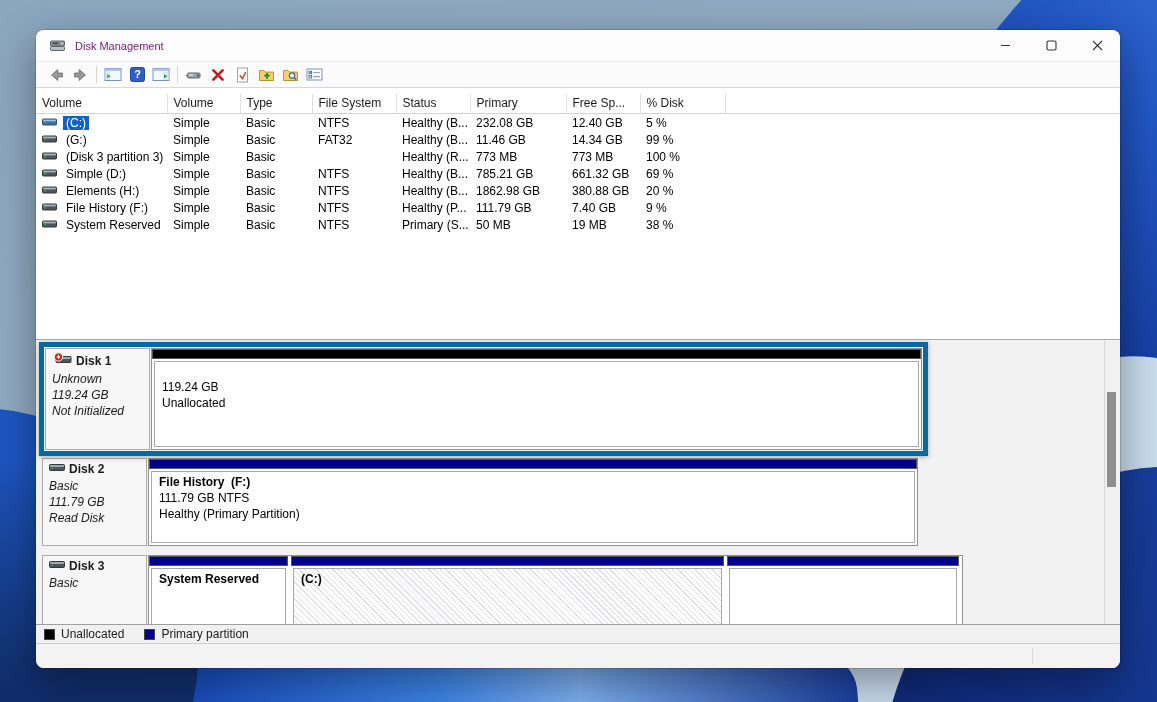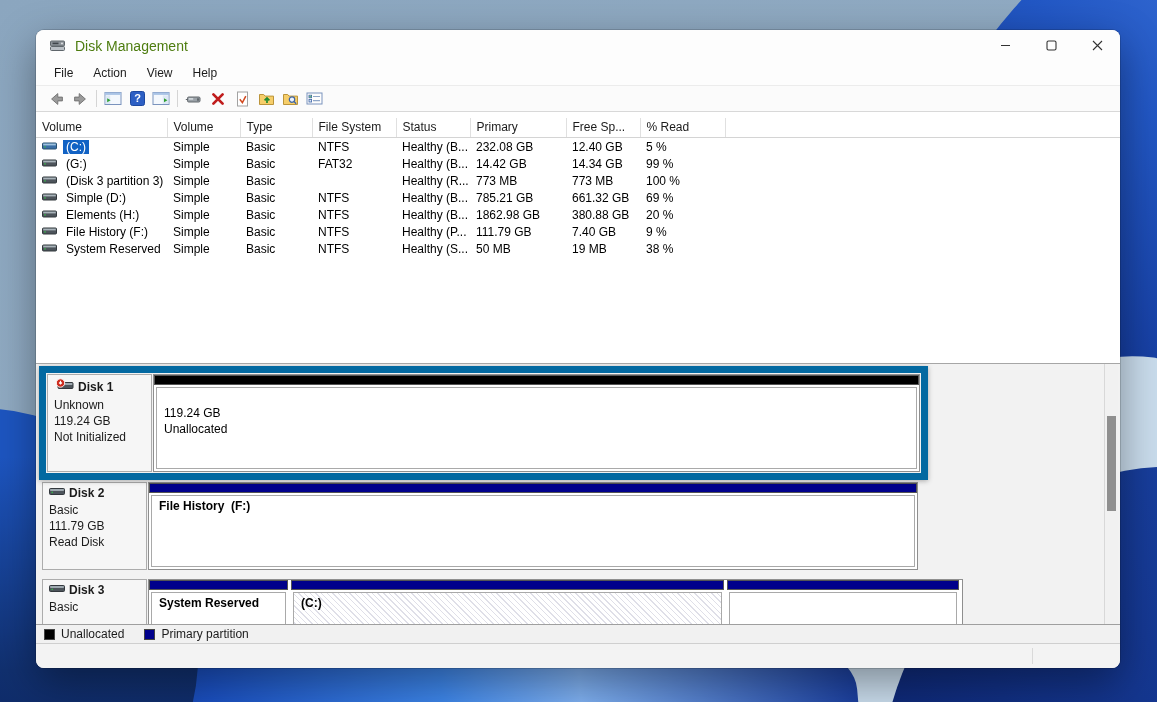--- a/index.html
+++ b/index.html
@@ -22,21 +22,21 @@
     background:linear-gradient(90deg,#0a2570 0%,#1b50c0 30%,#3d85e8 55%,#7fb0f0 70%,#1b3f9e 100%);}
   .wp-petal-left{position:absolute;left:-150px;bottom:-130px;width:340px;height:430px;border-radius:50%;
     transform:rotate(-24deg);background:linear-gradient(25deg,#0a1c55 0%,#11306f 40%,#1d55c0 80%);}
 
   
   .window{position:absolute;left:36px;top:30px;width:1084px;height:638px;background:#f3f3f3;
     border-radius:8px;overflow:hidden;display:flex;flex-direction:column;
     box-shadow:0 14px 42px rgba(0,0,0,.38),0 0 0 1px rgba(0,0,0,.14);}
   .titlebar{height:31px;background:#fdfdfd;display:flex;align-items:center;padding-left:13px;flex:none;}
   .titlebar .app-icon{width:17px;height:15px;display:inline-flex;}
-  .title-text{font-size:14px;color:#4d7c0f;margin-left:9px;}
+  .title-text{font-size:11px;color:#701a75;margin-left:9px;}
   .win-controls{margin-left:auto;display:flex;height:100%;}
   .win-btn{width:46px;height:100%;display:flex;align-items:center;justify-content:center;}
   .menubar{height:24px;background:#fdfdfd;display:flex;align-items:center;padding-left:8px;flex:none;}
   .menu-item{font-size:12px;color:#1b1b1b;padding:3px 10px;}
   .toolbar{height:25px;background:#fbfbfb;border-top:1px solid #ececec;border-bottom:1px solid #d8d8d8;
     display:flex;align-items:center;padding-left:8px;flex:none;}
   .tb-btn{width:24px;height:21px;display:inline-flex;align-items:center;justify-content:center;}
   .tb-sep{width:1px;height:17px;background:#d5d5d5;margin:0 4px;}
 
   
@@ -45,30 +45,30 @@
   table.vol th{font-size:12px;font-weight:400;text-align:left;color:#1b1b1b;height:18px;padding:0 0 1px 6px;
     border-right:1px solid #e0e0e0;border-bottom:1px solid #d4d4d4;white-space:nowrap;overflow:hidden;background:#fff;}
   table.vol th.last{border-right:none;}
   table.vol td{font-size:12px;color:#000;height:17px;padding:0 0 0 6px;white-space:nowrap;overflow:hidden;}
   .vol-cell{display:flex;align-items:center;gap:6px;}
   .vol-label{padding:0 3px;}
   .vol-label.sel{background:#1162c4;color:#fff;}
 
   
   .disk-pane{flex:1;background:#f2f2f2;position:relative;overflow:hidden;}
-  .annotation-box{position:absolute;left:3px;top:2px;width:889px;height:114px;border:7px solid #0369a1;
+  .annotation-box{position:absolute;left:3px;top:2px;width:889px;height:114px;border:5px solid #0369a1;
     box-sizing:border-box;padding:1px;box-shadow:0 1px 5px rgba(0,0,0,.30);z-index:5;background:#f2f2f2;}
   .disk-row{display:flex;position:absolute;}
   .annotation-box .disk-row{position:static;width:100%;height:100%;}
   .disk-row.pos1{left:6px;top:118px;width:876px;height:88px;}
   .disk-row.pos2{left:6px;top:215px;width:921px;height:92px;}
   .disk-hdr{width:105px;flex:none;border:1px solid #acacac;background:#f6f6f6;box-sizing:border-box;
     padding:3px 6px 0 6px;font-size:12px;color:#1b1b1b;}
   .disk-hdr-name{display:flex;align-items:center;gap:4px;font-weight:bold;margin-bottom:2px;}
-  .disk-info-line{line-height:16px;}
+  .disk-info-line{line-height:16px;font-style:italic;}
   .disk-strip{flex:1;margin-left:1px;border:1px solid #8f8f8f;background:#fff;display:flex;box-sizing:border-box;padding:0;}
   .partition{display:flex;flex-direction:column;box-sizing:border-box;}
   .partition.fill{flex:1;}
   .partition + .partition{margin-left:3px;}
   .part-bar{height:10px;flex:none;border:1px solid #555;box-sizing:border-box;}
   .part-body{flex:1;margin:2px;border:1px solid #a9a9a9;background:#fff;padding:2px 7px;overflow:hidden;}
   .part-body.hatched{background:repeating-linear-gradient(45deg,#ffffff 0px,#ffffff 3px,#dfdfe8 3px,#dfdfe8 4px);}
   .part-body.pad-top{padding-top:17px;}
   .part-title{font-size:12px;font-weight:bold;white-space:pre;line-height:16px;}
   .part-line{font-size:12px;line-height:16px;white-space:nowrap;}
@@ -118,26 +118,20 @@
           </svg>
         </div>
       <div class="win-btn">
           <svg width="11" height="11" viewBox="0 0 11 11">
             <path d="M1 1l9 9M10 1l-9 9" stroke="#333" stroke-width="1.1"></path>
           </svg>
         </div>
     </div>
   </div>
 
-  <div class="menubar">
-      <div class="menu-item">File</div>
-      <div class="menu-item">Action</div>
-      <div class="menu-item">View</div>
-      <div class="menu-item">Help</div>
-    </div>
 
   <div class="toolbar">
       <span class="tb-btn">
         <svg width="17" height="16" viewBox="0 0 17 16">
           <path d="M9.8 2.6 3.6 8l6.2 5.4V9.9h4.6V6.1H9.8Z" fill="#9b9b9b" stroke="#6f6f6f" stroke-width="0.9" stroke-linejoin="round"></path>
         </svg>
       </span>
       <span class="tb-btn">
         <svg width="17" height="16" viewBox="0 0 17 16">
           <path d="M7.2 2.6 13.4 8 7.2 13.4V9.9H2.6V6.1h4.6Z" fill="#9b9b9b" stroke="#6f6f6f" stroke-width="0.9" stroke-linejoin="round"></path>
@@ -226,21 +220,21 @@
       </colgroup>
       <thead>
           <tr>
             <th>Volume</th>
             <th>Volume</th>
             <th>Type</th>
             <th>File System</th>
             <th>Status</th>
             <th>Primary</th>
             <th>Free Sp...</th>
-            <th>% Read</th>
+            <th>% Disk</th>
             <th class="last"></th>
           </tr>
         </thead>
       <tbody>
           <tr>
             <td>
               <div class="vol-cell">
                 <span><svg width="15" height="10" viewBox="0 0 15 10">
                     <rect x="0.5" y="2" width="14" height="6" rx="1" fill="#3b6ea5" stroke="#28506f"></rect>
                     <rect x="1.2" y="2.6" width="12.6" height="1.8" fill="#9fc2de"></rect>
@@ -266,21 +260,21 @@
                     <rect x="1.2" y="2.6" width="12.6" height="1.8" fill="#a9b3ba"></rect>
                     <circle cx="3" cy="5.9" r="0.8" fill="#39b54a"></circle>
                   </svg></span>
                 <span class="vol-label">(G:)</span>
               </div>
             </td>
             <td>Simple</td>
             <td>Basic</td>
             <td>FAT32</td>
             <td>Healthy (B...</td>
-            <td>14.42 GB</td>
+            <td>11.46 GB</td>
             <td>14.34 GB</td>
             <td>99 %</td>
             <td></td>
           </tr>
           <tr>
             <td>
               <div class="vol-cell">
                 <span><svg width="15" height="10" viewBox="0 0 15 10">
                     <rect x="0.5" y="2" width="14" height="6" rx="1" fill="#4d545b" stroke="#33383d"></rect>
                     <rect x="1.2" y="2.6" width="12.6" height="1.8" fill="#a9b3ba"></rect>
@@ -365,21 +359,21 @@
                     <rect x="0.5" y="2" width="14" height="6" rx="1" fill="#4d545b" stroke="#33383d"></rect>
                     <rect x="1.2" y="2.6" width="12.6" height="1.8" fill="#a9b3ba"></rect>
                     <circle cx="3" cy="5.9" r="0.8" fill="#39b54a"></circle>
                   </svg></span>
                 <span class="vol-label">System Reserved</span>
               </div>
             </td>
             <td>Simple</td>
             <td>Basic</td>
             <td>NTFS</td>
-            <td>Healthy (S...</td>
+            <td>Primary (S...</td>
             <td>50 MB</td>
             <td>19 MB</td>
             <td>38 %</td>
             <td></td>
           </tr>
         </tbody>
     </table>
   </div>
 
   <div class="disk-pane">
@@ -425,20 +419,22 @@
           </div>
           <div class="disk-info-line">Basic</div>
           <div class="disk-info-line">111.79 GB</div>
           <div class="disk-info-line">Read Disk</div>
         </div>
         <div class="disk-strip">
           <div class="partition fill">
             <div class="part-bar" style="background: rgb(0, 0, 139);"></div>
             <div class="part-body">
               <div class="part-title">File History  (F:)</div>
+              <div class="part-line">111.79 GB NTFS</div>
+              <div class="part-line">Healthy (Primary Partition)</div>
             </div>
           </div>
         </div>
       </div>
       <div class="disk-row pos2">
         <div class="disk-hdr">
           <div class="disk-hdr-name">
             <span><svg width="16" height="11" viewBox="0 0 16 11">
                 <rect x="0.5" y="2.5" width="15" height="6" rx="1" fill="#4d545b" stroke="#33383d"></rect>
                 <rect x="1.2" y="3.1" width="13.6" height="1.8" fill="#a9b3ba"></rect>

